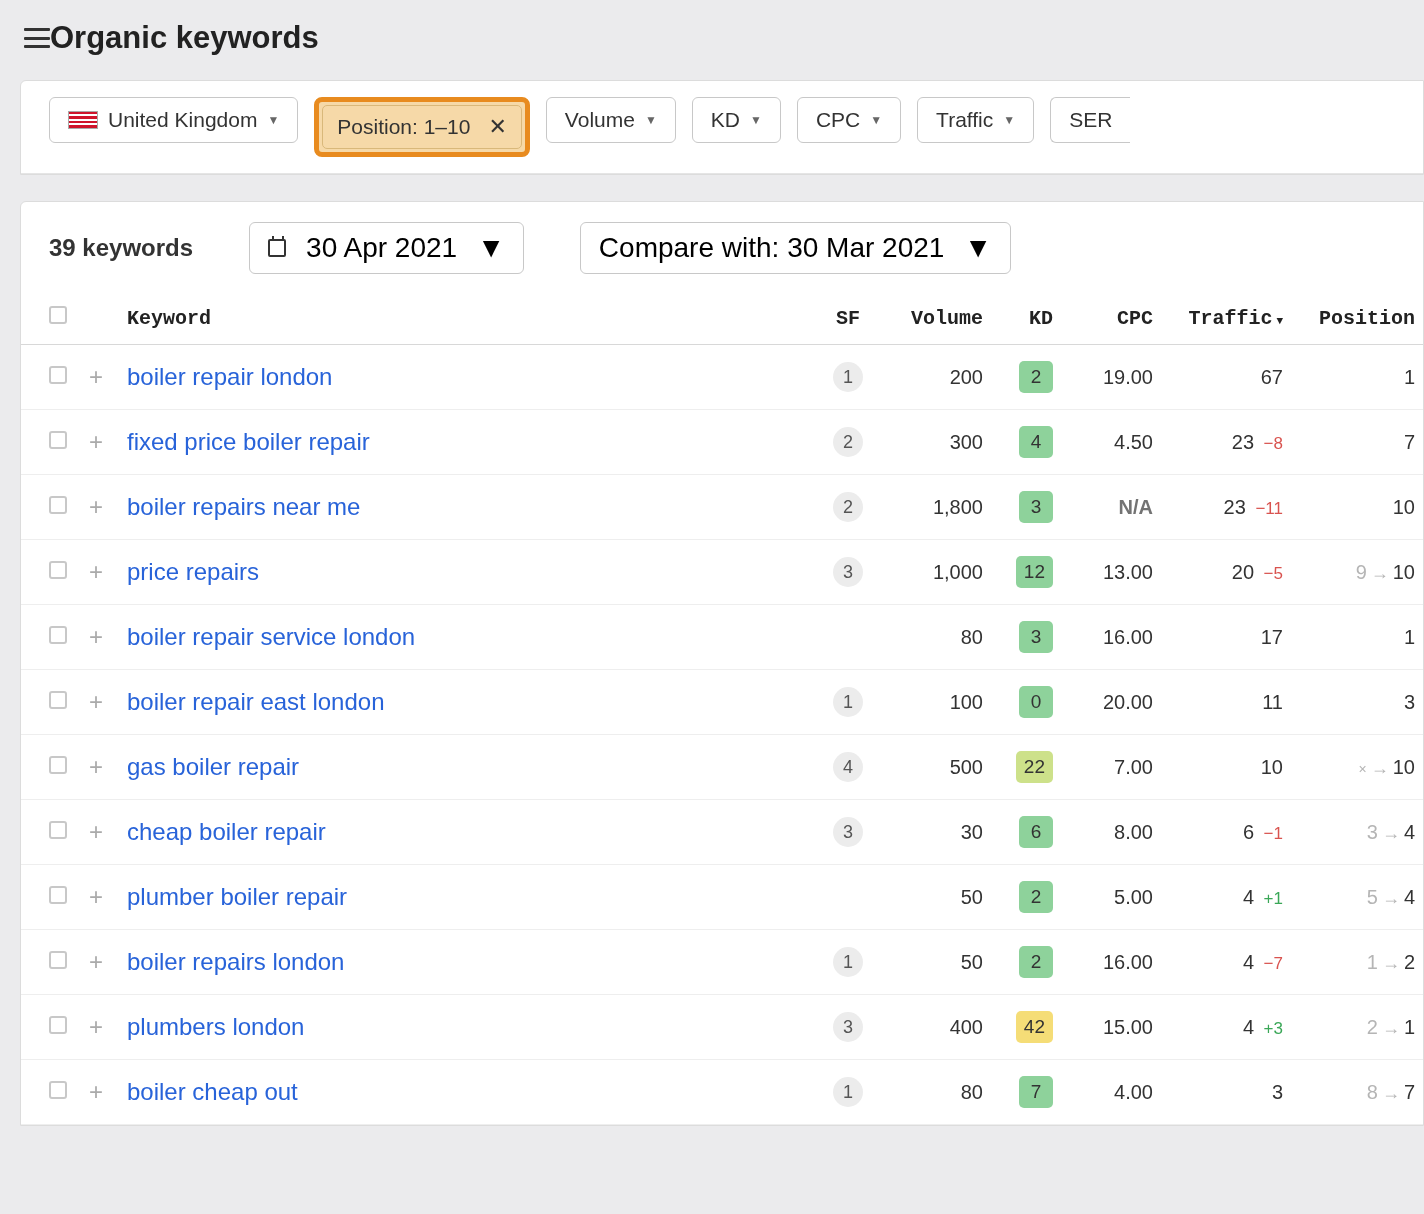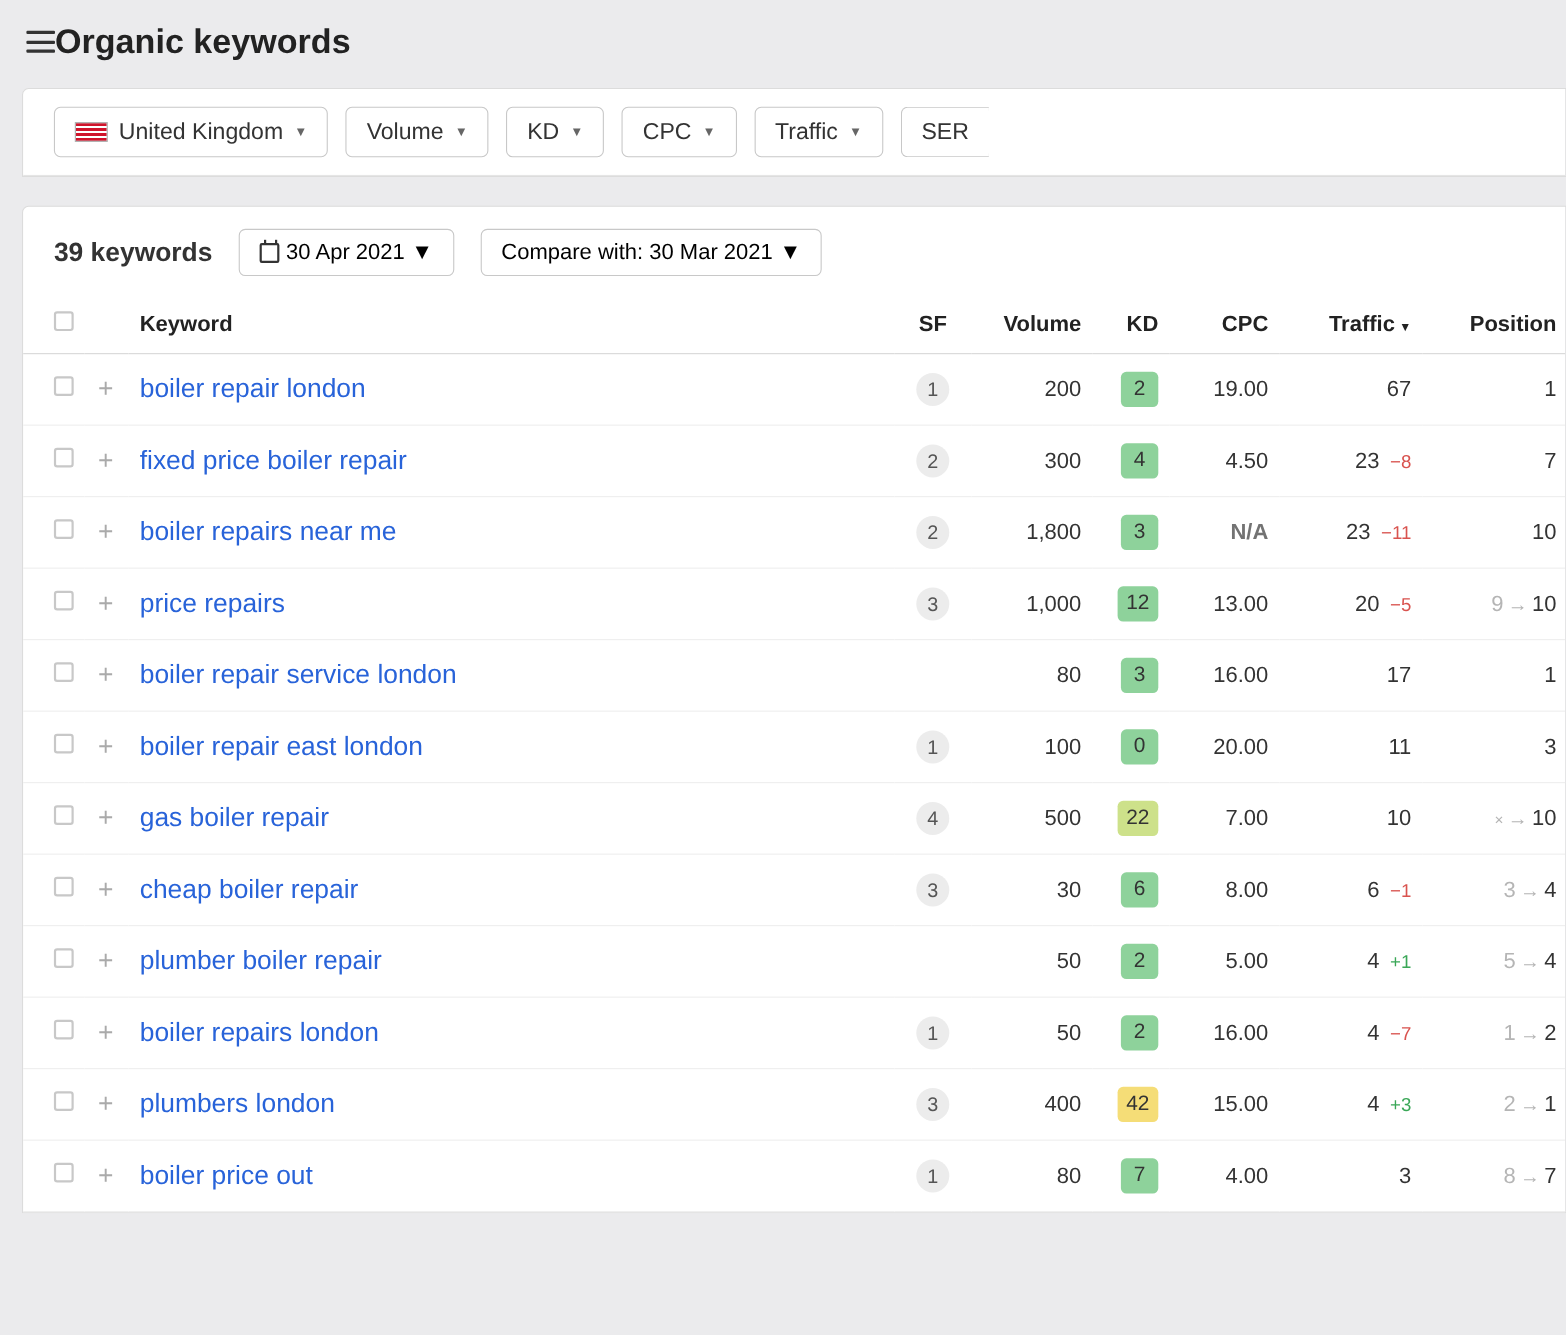--- a/index.html
+++ b/index.html
@@ -107,27 +107,28 @@
   gap: 24px;
   padding: 20px 28px 18px;
 }
 .kw-count {
   font-size: 24px;
   font-weight: 700;
 }
 .meta-btn {
   display: inline-flex;
   align-items: center;
-  gap: 6px;
+  gap: 20px;
   padding: 9px 18px;
   border: 1px solid #c8c8c8;
   border-radius: 6px;
   background: #fff;
-  font-size: 20px;
-  cursor: pointer;
+  font-size: 28px;
+  cursor: pointer;
+  margin-left: 32px;
 }
 .cal-icon {
   width: 18px;
   height: 18px;
   display: inline-block;
   position: relative;
   border: 2px solid #333;
   border-radius: 2px;
 }
 .cal-icon::before {
@@ -142,20 +143,21 @@
   width: 100%;
   border-collapse: collapse;
 }
 thead th {
   text-align: right;
   font-weight: 700;
   font-size: 20px;
   padding: 14px 10px;
   border-bottom: 1px solid #d8d8d8;
   color: #222;
+  font-family: Liberation Mono, monospace;
 }
 thead th.left { text-align: left; }
 th .sort-caret { font-size: 11px; margin-left: 4px; }
 tbody td {
   padding: 16px 10px;
   border-bottom: 1px solid #eee;
   text-align: right;
   font-size: 20px;
   color: #333;
 }
@@ -231,20 +233,26 @@
   <h1 class="page-title">Organic keywords</h1>
 </div>
 
 <div class="panel">
   <div class="filters-row">
     <button class="filter-btn">
       <span class="flag-uk"></span>
       <span>United Kingdom</span>
       <span class="caret">▼</span>
     </button>
+    <div class="position-filter-wrap">
+      <div class="position-filter">
+        <span>Position: 1–10</span>
+        <span class="close">✕</span>
+      </div>
+    </div>
     <button class="filter-btn">
       <span>Volume</span>
       <span class="caret">▼</span>
     </button>
     <button class="filter-btn">
       <span>KD</span>
       <span class="caret">▼</span>
     </button>
     <button class="filter-btn">
       <span>CPC</span>
@@ -410,21 +418,21 @@
     <td class="col-sf"><span class="sf-badge">3</span></td>
     <td class="col-vol">400</td>
     <td class="col-kd"><span class="kd-badge kd-yellow">42</span></td>
     <td class="col-cpc ">15.00</td>
     <td class="col-traffic">4 <span class="delta-pos">+3</span></td>
     <td class="col-pos pos-cell"><span class="pos-from">2</span><span class="pos-arrow">→</span><span>1</span></td>
   </tr>
         <tr>
     <td class="left col-chk"><span class="checkbox"></span></td>
     <td class="left col-exp"><span class="expand">+</span></td>
-    <td class="left"><a href="#" class="kw-link">boiler price out</a></td>
+    <td class="left"><a href="#" class="kw-link">boiler cheap out</a></td>
     <td class="col-sf"><span class="sf-badge">1</span></td>
     <td class="col-vol">80</td>
     <td class="col-kd"><span class="kd-badge kd-green">7</span></td>
     <td class="col-cpc ">4.00</td>
     <td class="col-traffic">3 </td>
     <td class="col-pos pos-cell"><span class="pos-from">8</span><span class="pos-arrow">→</span><span>7</span></td>
   </tr>
       </tbody>
   </table>
 </div>

